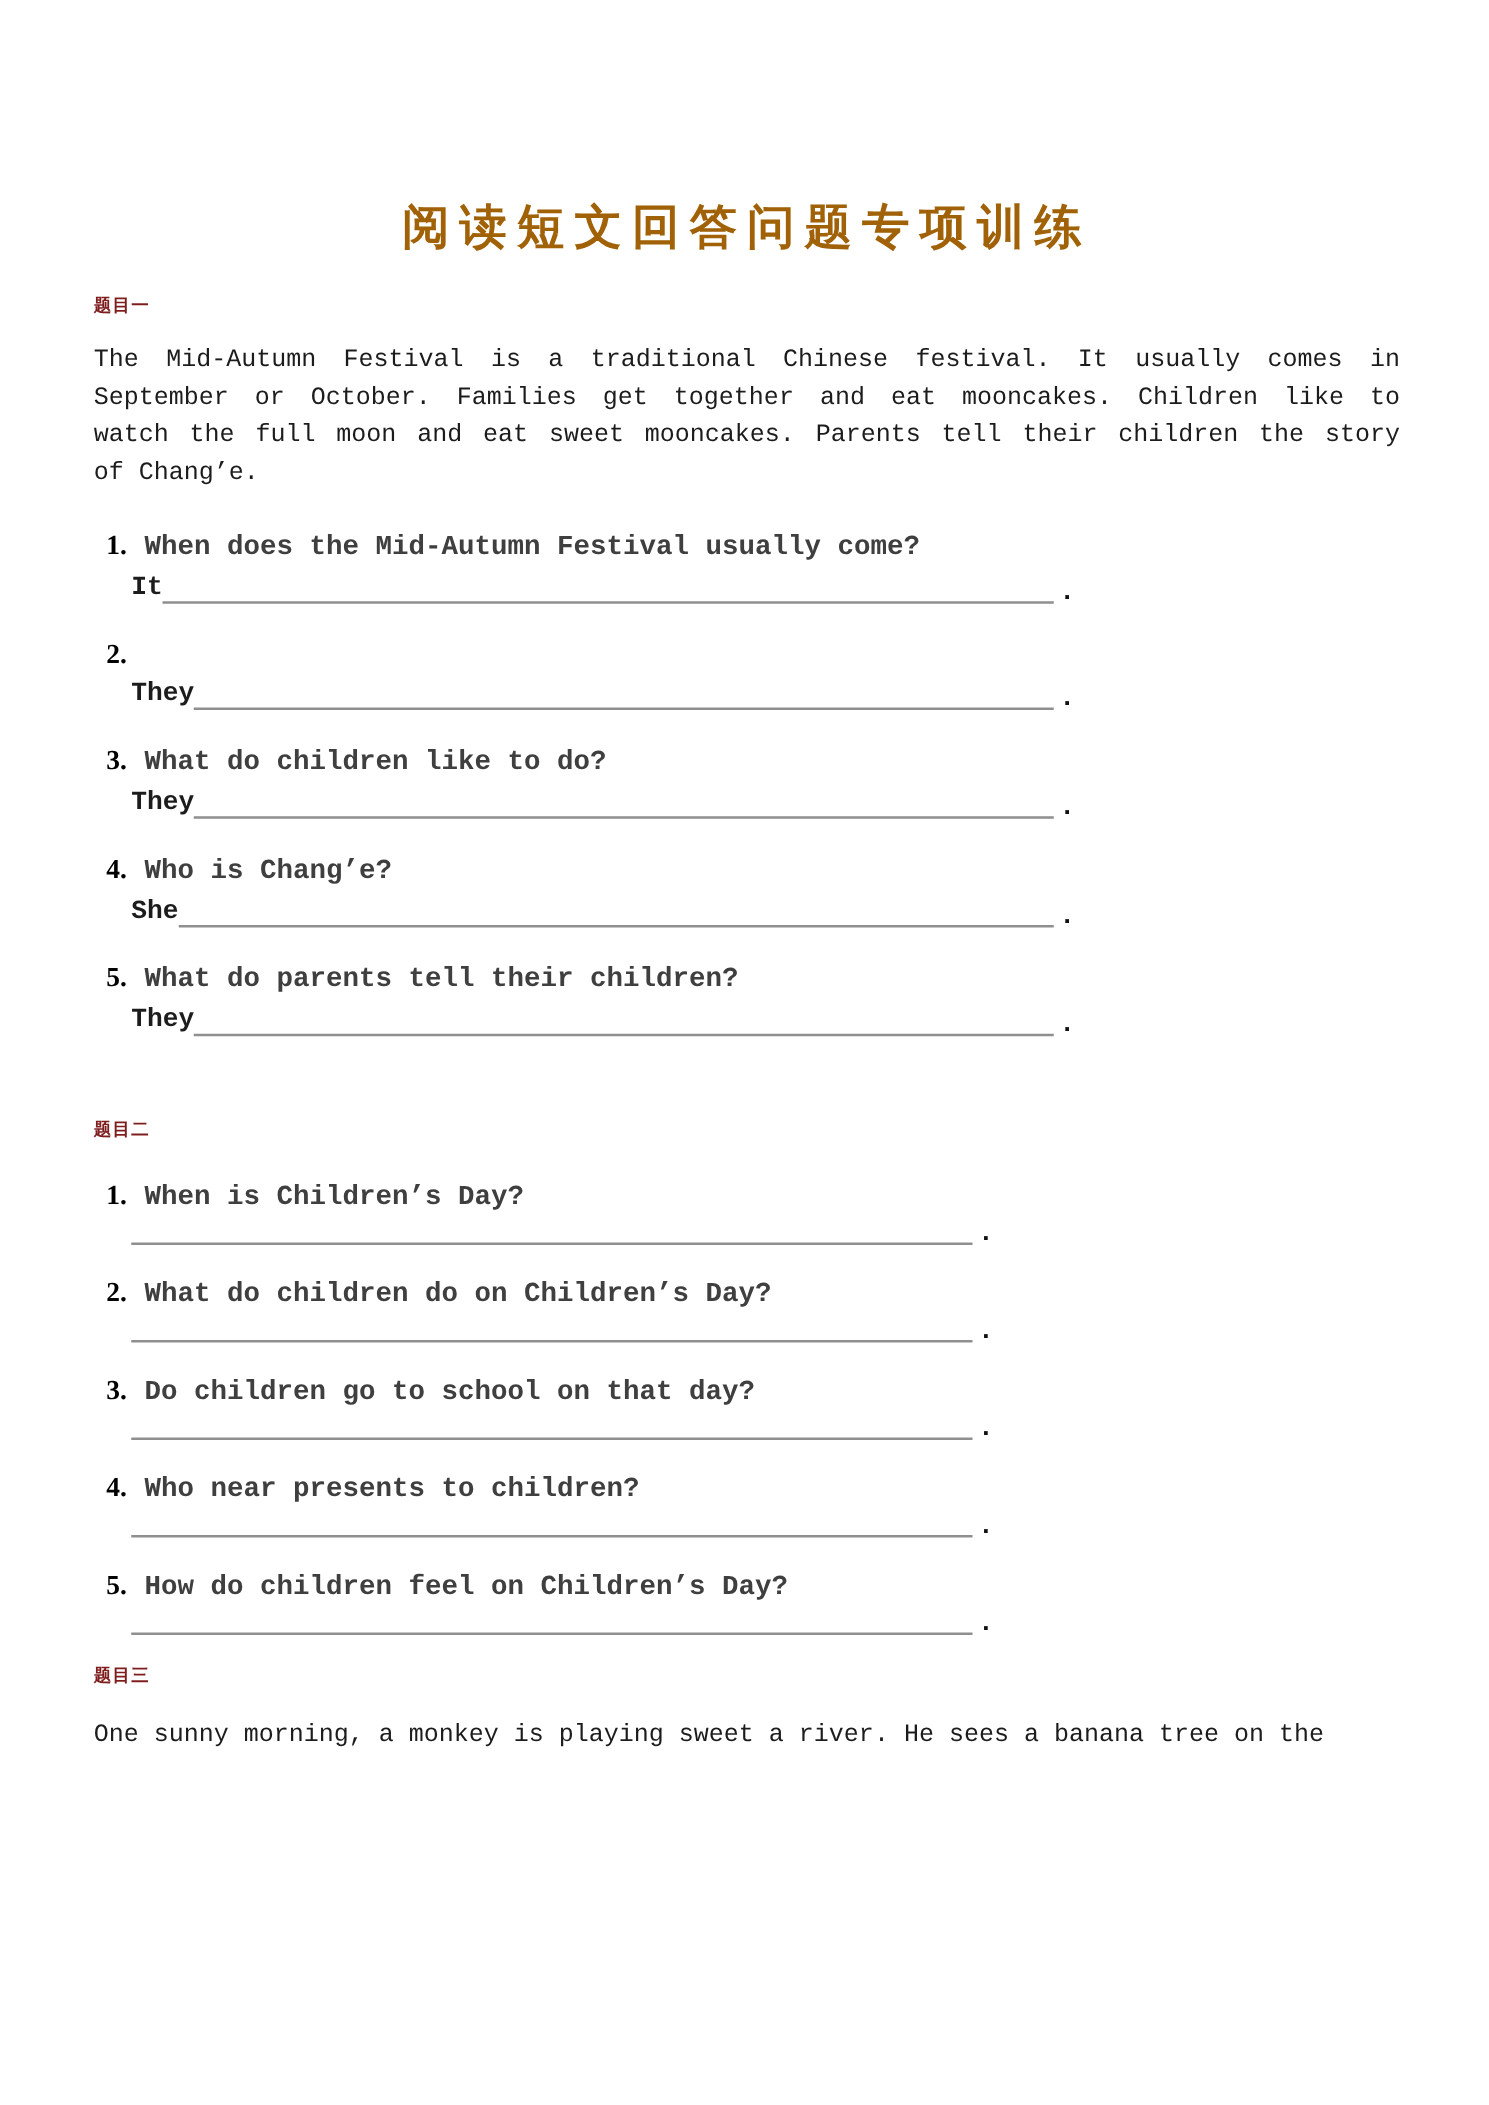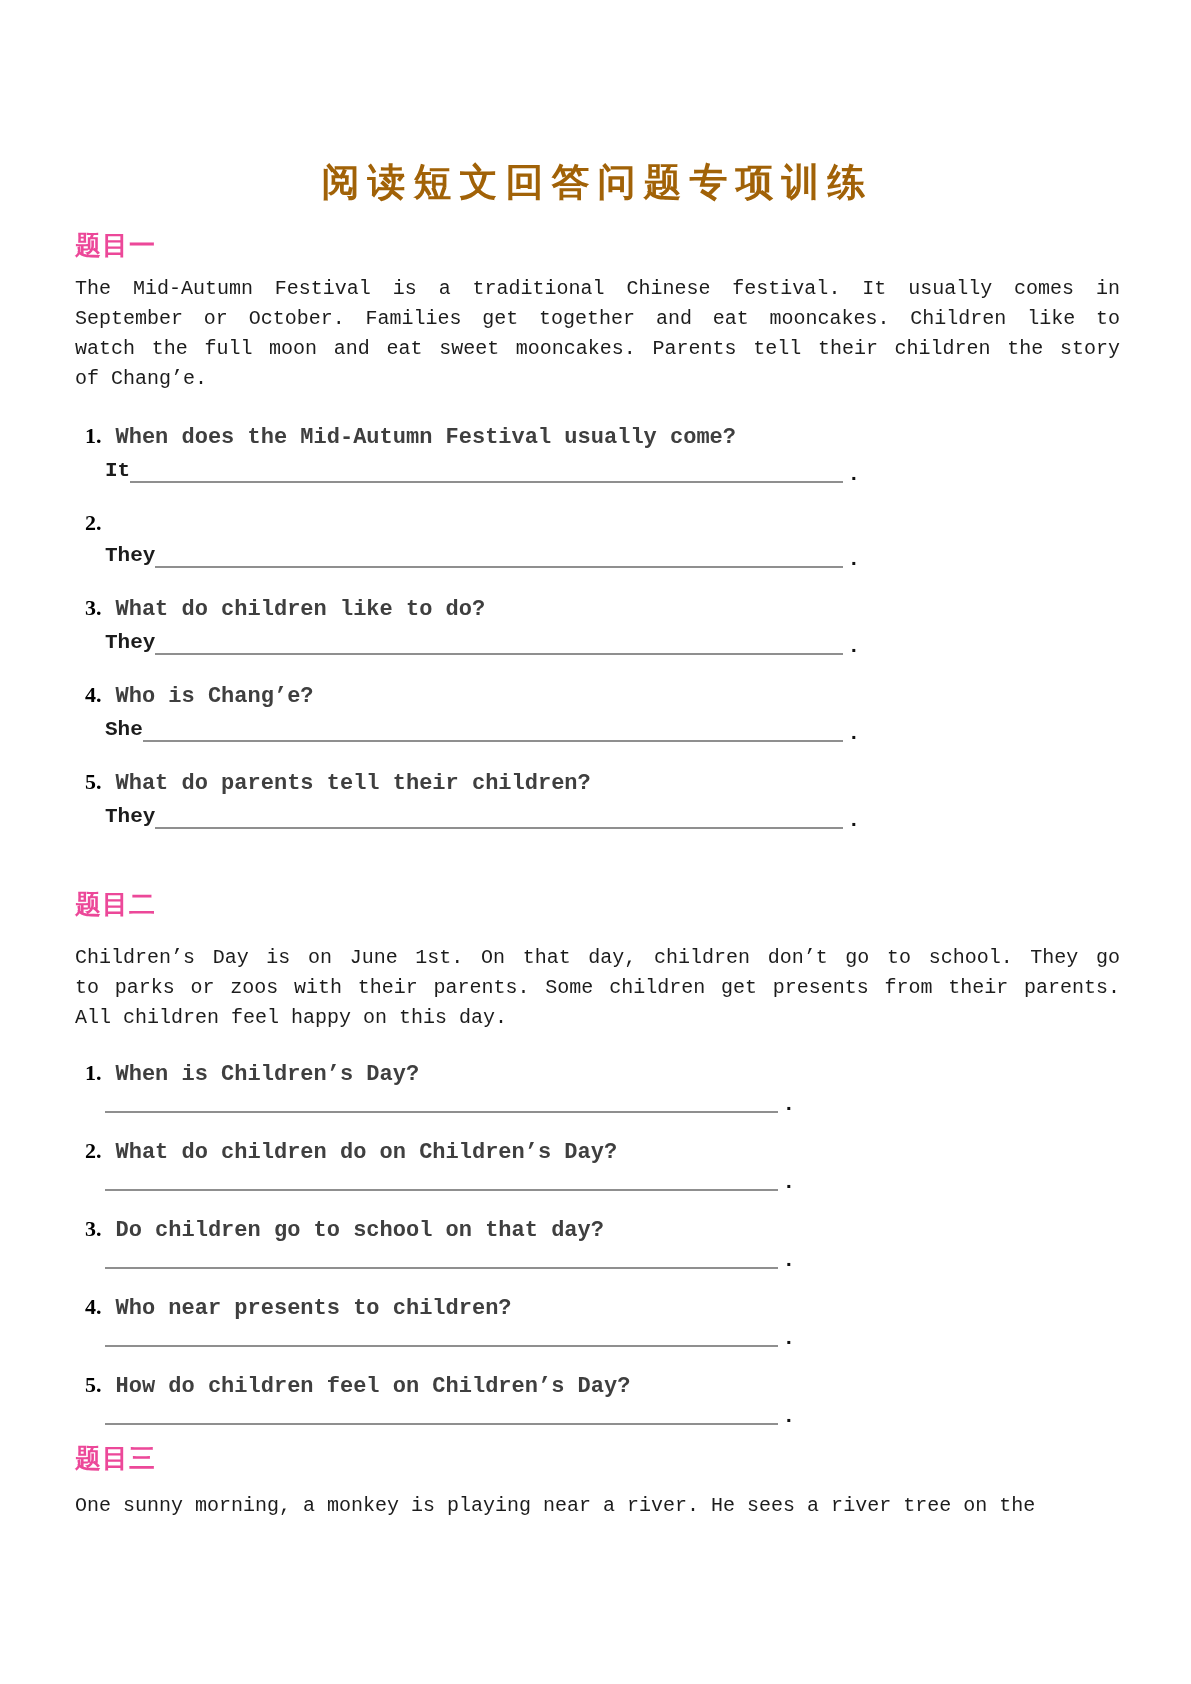--- a/index.html
+++ b/index.html
@@ -24,21 +24,21 @@
     font-weight:bold; font-size:38px; line-height:46px;
     text-align:center; color:#a16207; letter-spacing:8px;
     margin-top:16px; white-space:nowrap;
   }
   .section { margin-top:0; }
   .sec-0 { margin-top:30px; }
   .sec-1 { margin-top:65px; }
   .sec-2 { margin-top:23px; }
   .sec-heading {
     font-family:"Liberation Serif","DejaVu Serif",serif;
-    font-weight:bold; font-size:26px; line-height:22px; color:#ec4899;
+    font-weight:bold; font-size:14px; line-height:22px; color:#7f1d1d;
     letter-spacing:1px;
   }
   .passage { margin-top:17px; width:1045px; font-size:20px; font-weight:normal; color:#1c1c1c; }
   .sec-1 .passage { margin-top:27px; }
   .sec-2 .passage { margin-top:21px; }
   .p-line { line-height:30px; text-align:justify; text-align-last:justify; }
   .p-line-last { text-align-last:left; }
 
   .qa { margin:0; }
   .q-row { display:flex; align-items:baseline; margin-left:10px; line-height:30px; }
@@ -131,25 +131,20 @@
       <span class="a-prefix">They</span>
       <span class="a-line"></span>
       <span class="a-period">.</span>
     </div>
   </div>
 </div>
   </section>
 
   <section class="section sec-1">
     <div class="sec-heading">题目二</div>
-    <div class="passage">
-          <div class="p-line">Children’s Day is on June 1st. On that day, children don’t go to school. They go</div>
-          <div class="p-line">to parks or zoos with their parents. Some children get presents from their parents.</div>
-          <div class="p-line p-line-last">All children feel happy on this day.</div>
-        </div>
     <div class="questions">
   <div class="qa">
     <div class="q-row">
       <span class="q-num">1.</span>
       <span class="q-text">When is Children’s Day?</span>
     </div>
     <div class="a-row">
       <span class="a-prefix"></span>
       <span class="a-line"></span>
       <span class="a-period">.</span>
@@ -202,18 +197,18 @@
       <span class="a-line"></span>
       <span class="a-period">.</span>
     </div>
   </div>
 </div>
   </section>
 
   <section class="section sec-2">
     <div class="sec-heading">题目三</div>
     <div class="passage">
-          <div class="p-line p-line-last">One sunny morning, a monkey is playing near a river. He sees a river tree on the</div>
+          <div class="p-line p-line-last">One sunny morning, a monkey is playing sweet a river. He sees a banana tree on the</div>
         </div>
     <div class="questions"></div>
   </section>
 </div>
 </div>
 
 </body></html>

